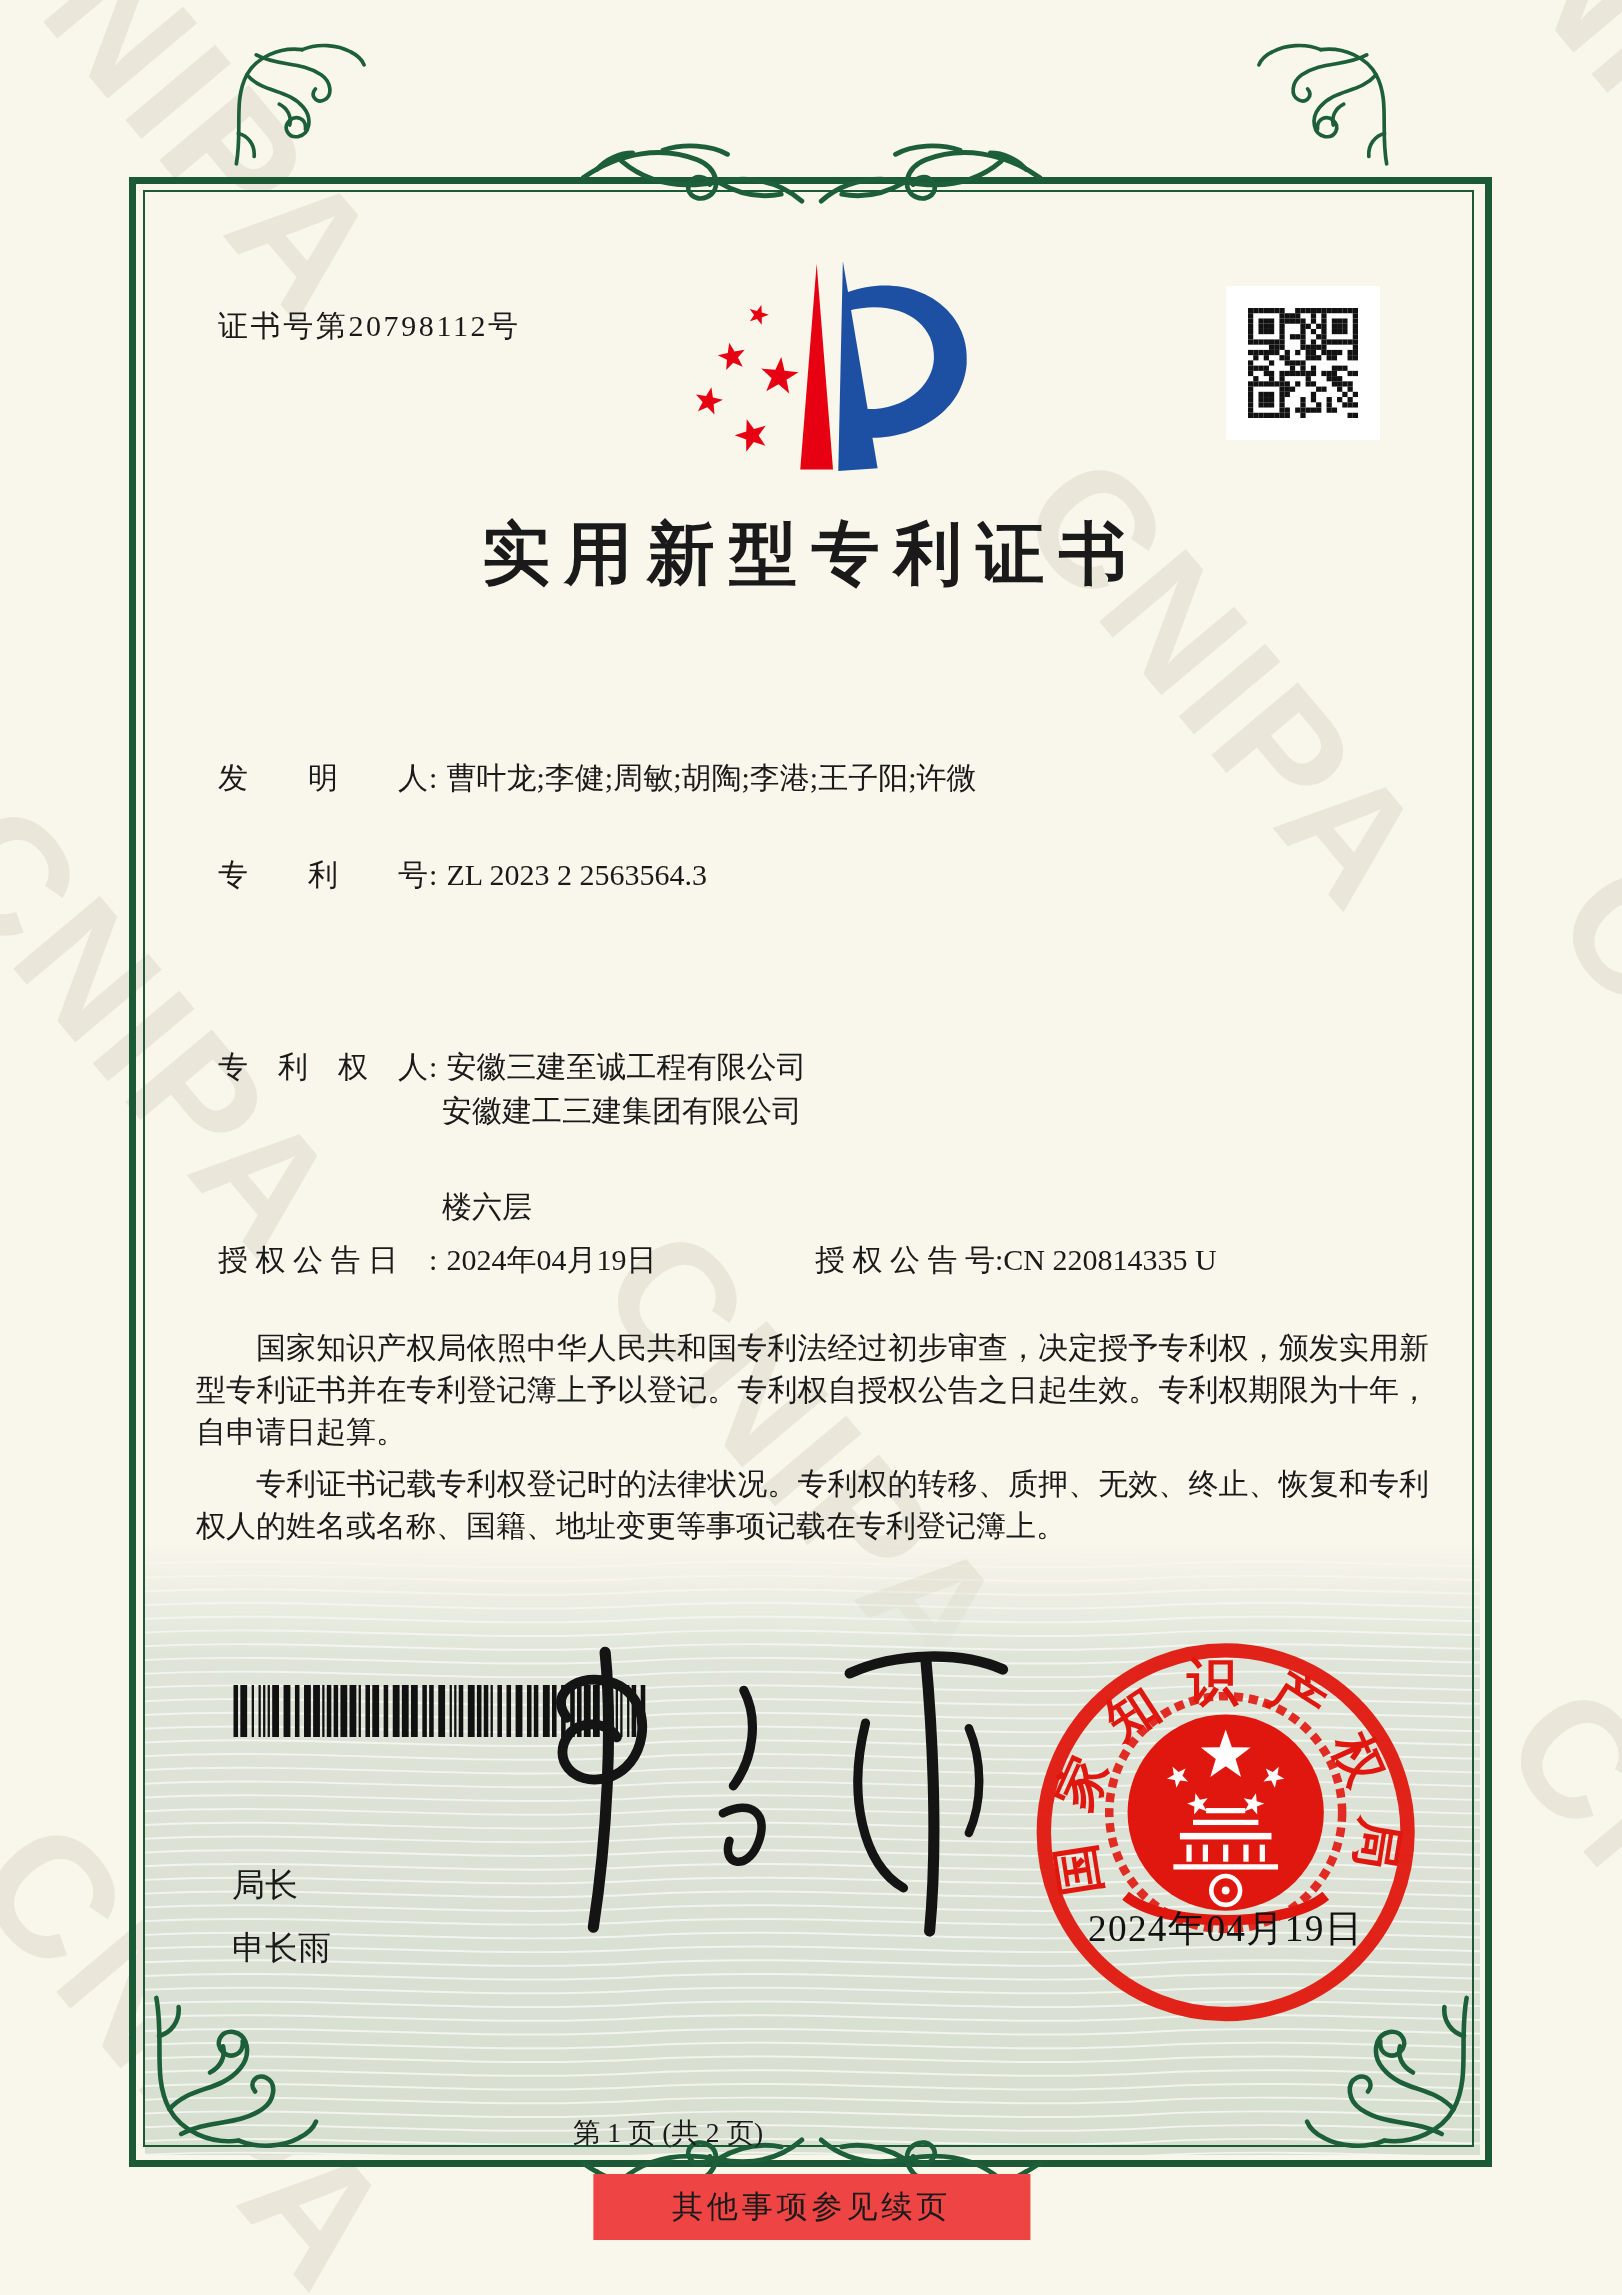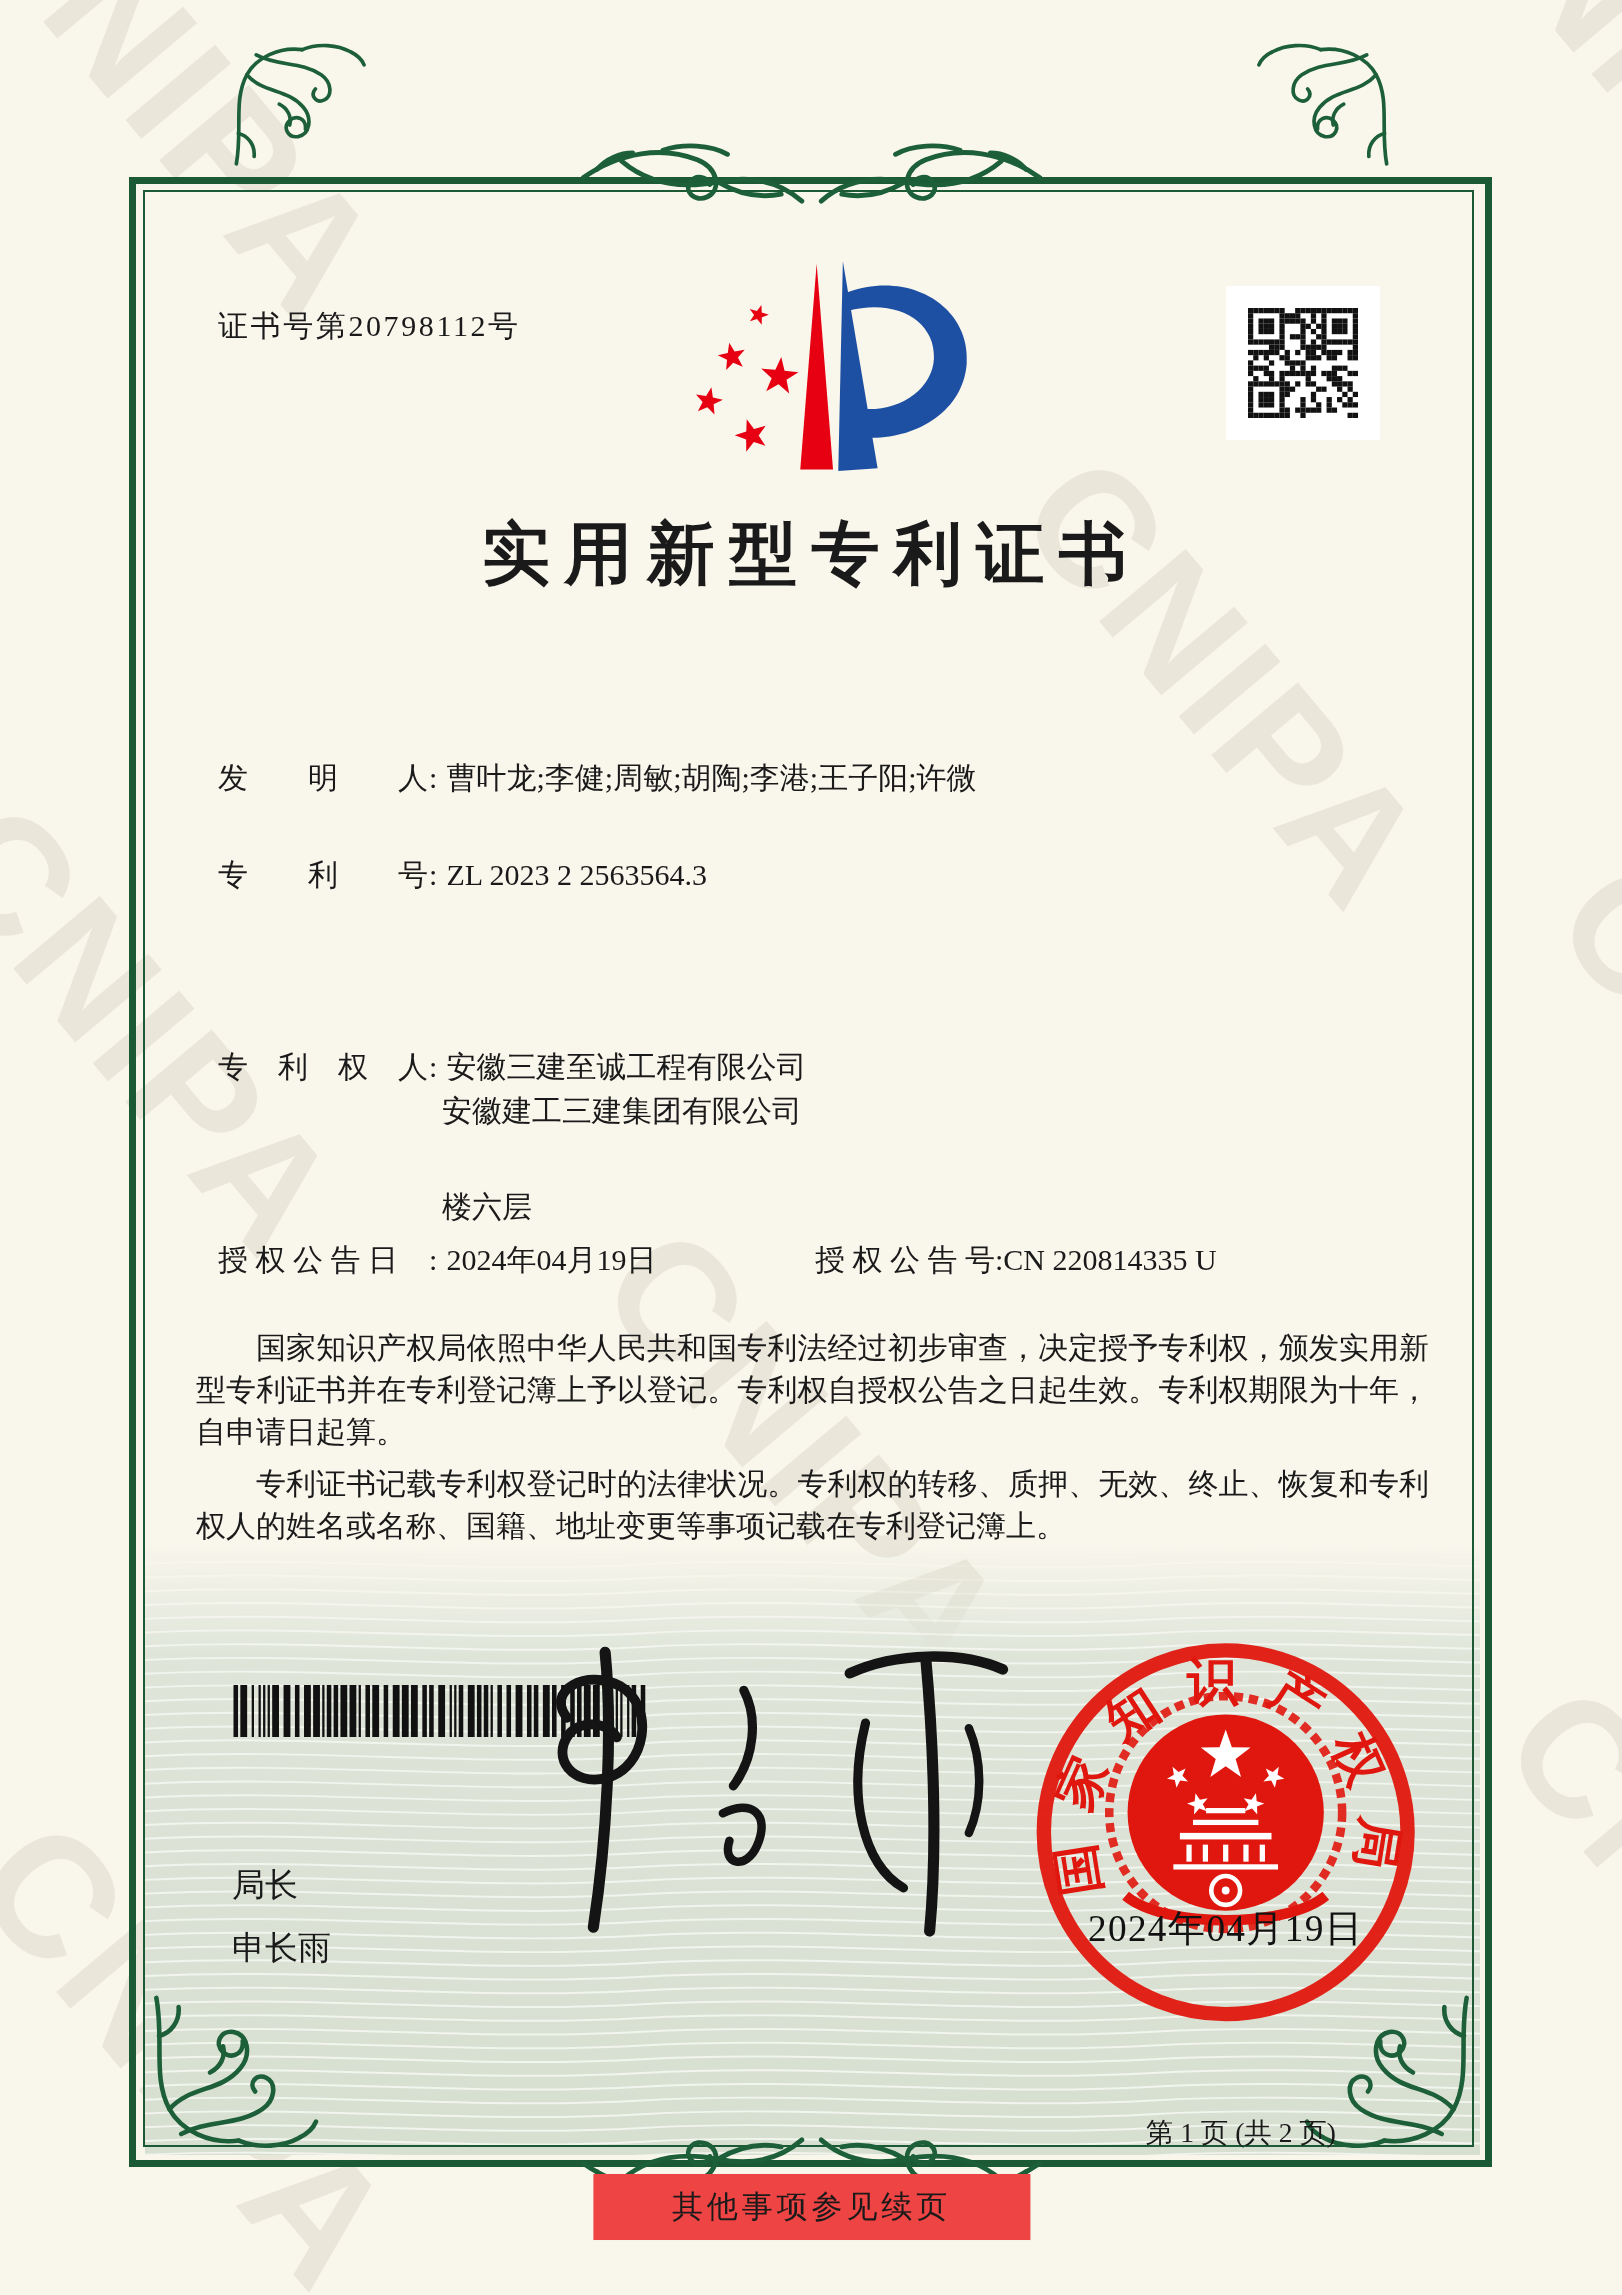--- a/index.html
+++ b/index.html
@@ -53,21 +53,21 @@
     position:absolute; left:196px; top:1327px; width:1233px; z-index:4;
     font-size:30px; line-height:42px; text-align:justify;
   }
   .body-text p{margin:0; text-indent:2em;}
   .body-text p + p{margin-top:10px;}
   .barcode{position:absolute; left:232px; top:1685px; z-index:4;}
   .director{position:absolute; left:232px; font-size:33px; z-index:4;
     font-family:"Liberation Sans","DejaVu Sans",sans-serif;margin-top:36px;}
   .signature{position:absolute; left:507px; top:1613px; z-index:4;}
   .seal{position:absolute; left:1034px; top:1639px; z-index:5;}
-  .page-num{position:absolute; left:0; top:2115px; width:1336px; text-align:right;
+  .page-num{position:absolute; left:0; top:2115px; width:1336px; text-align:center;
     font-size:27.5px; z-index:4;}
   .cont-note{
     position:absolute; left:50%; top:2174px; transform:translateX(-50%);
     background:#ef4444; padding:11.8px 79px; font-size:31px; letter-spacing:3.9px;
     z-index:4; white-space:nowrap; box-shadow:0 0 0 0.7px rgba(0,0,0,0.02);
   }
 </style>
 </head>
 <body>
 

